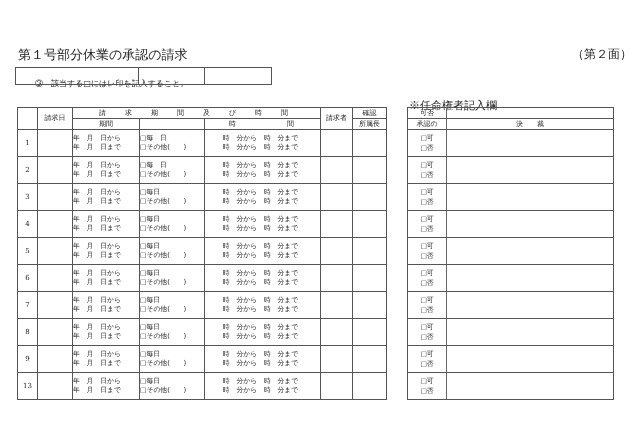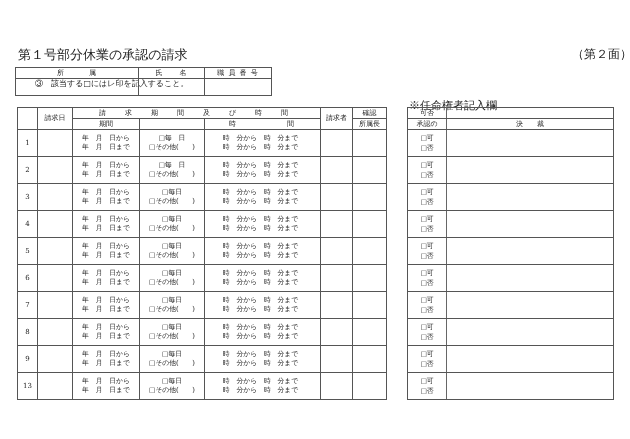--- a/index.html
+++ b/index.html
@@ -17,21 +17,21 @@
 
     #top-table { left:15px; top:67px; width:256px; }
     #top-table td.h { height:10px; letter-spacing:1px; }
     #top-table td.v { height:16px; }
 
     #main-table { left:17px; top:107px; width:369px; }
     #main-table td.h1 { height:10px; }
     #main-table td.h2 { height:10px;margin-left:24px; }
     #main-table td.r { height:26px; }
     .spread { letter-spacing:6px; }
-    .two-line { text-align:center; font-size:6.8px; line-height:9px; }
+    .two-line { text-align:left; font-size:6.8px; line-height:9px; }
     .time-cell { text-align:center; padding-right:4px; font-size:6.8px; line-height:9px; }
     .num { font-size:7px; }
 
     #right-table { left:407px; top:107px; width:206px; }
     #right-table td.hh { height:10px; }
     #right-table td.r { height:26px; font-size:6.8px; line-height:10px; }
     .thick-v { border-right:1.5px solid #666; }
   </style>
 </head>
 <body>
@@ -40,25 +40,20 @@
 <div class="abs title">第１号部分休業の承認の請求</div>
 <div class="abs page-no">（第２面）</div>
 
 <table id="top-table">
   <colgroup>
       <col style="width:123px">
       <col style="width:66px">
       <col style="width:67px">
     </colgroup>
   <tbody>
-      <tr>
-    <td class="h">所　　　属</td>
-    <td class="h">氏　　名</td>
-    <td class="h">職 員 番 号</td>
-  </tr>
   <tr>
     <td class="v"></td>
     <td class="v"></td>
     <td class="v"></td>
   </tr>
 </tbody>
   </table>
 
 <table id="main-table">
   <colgroup>

